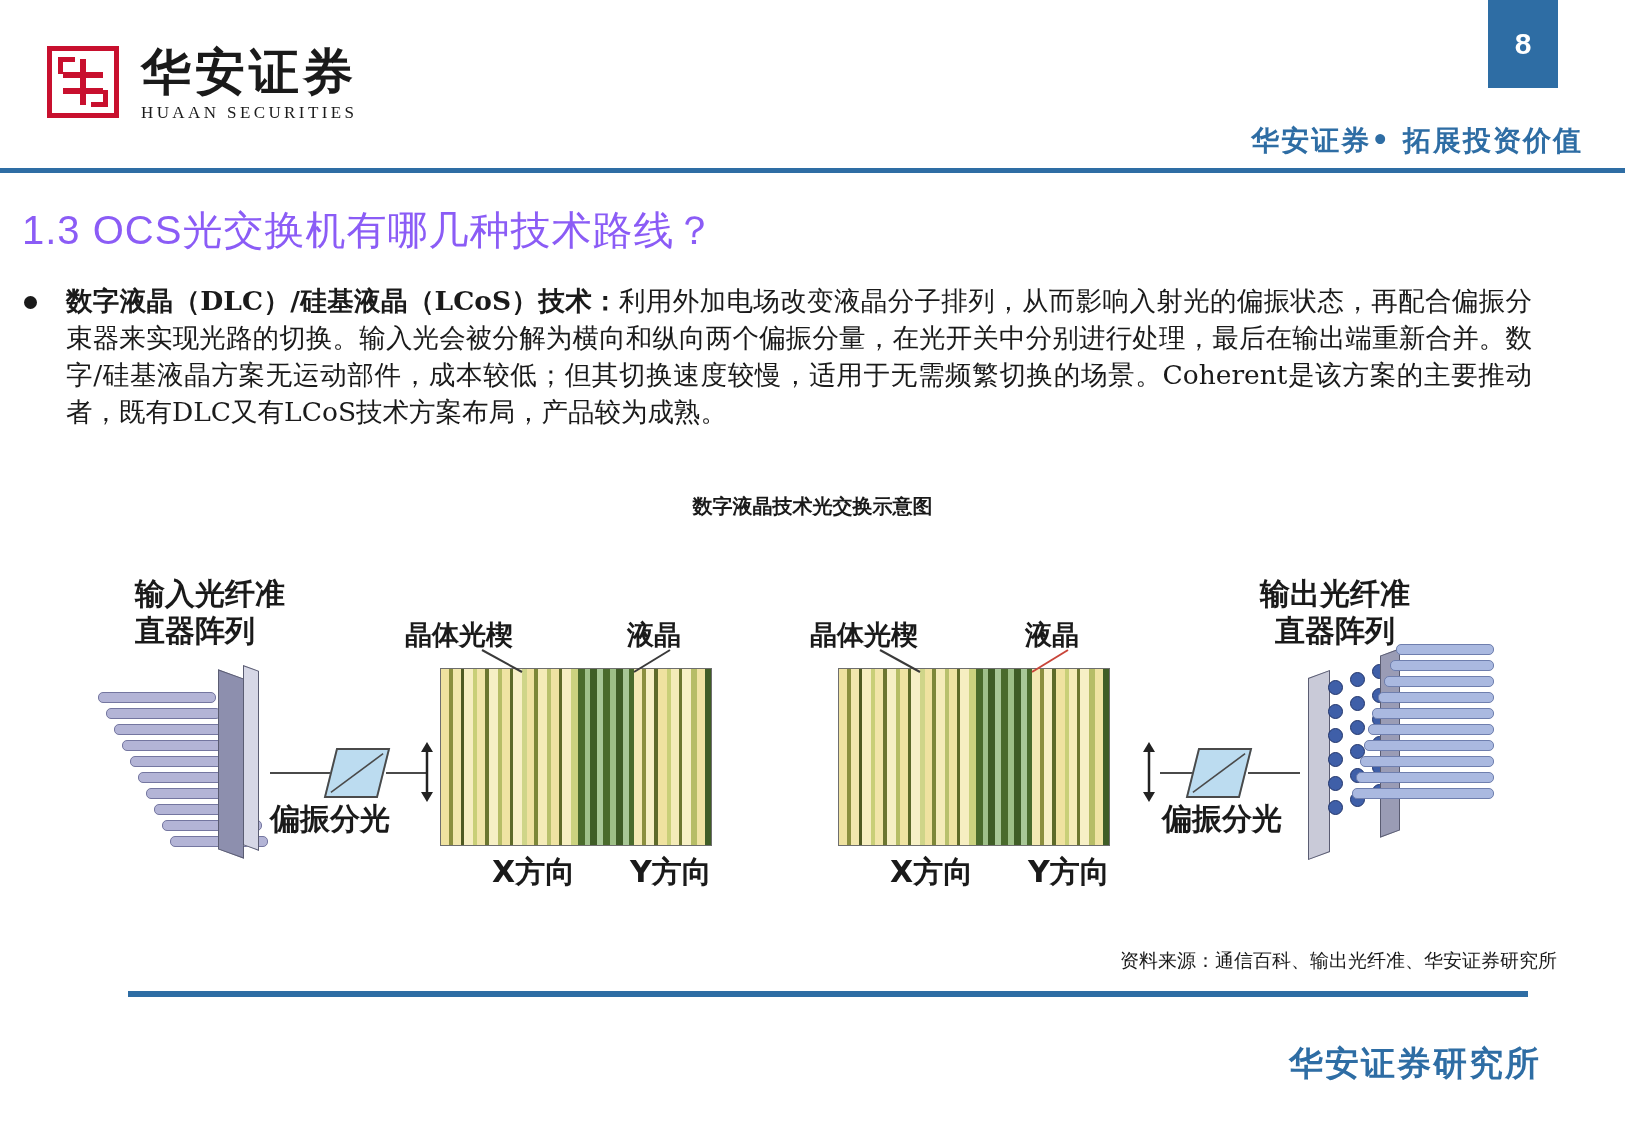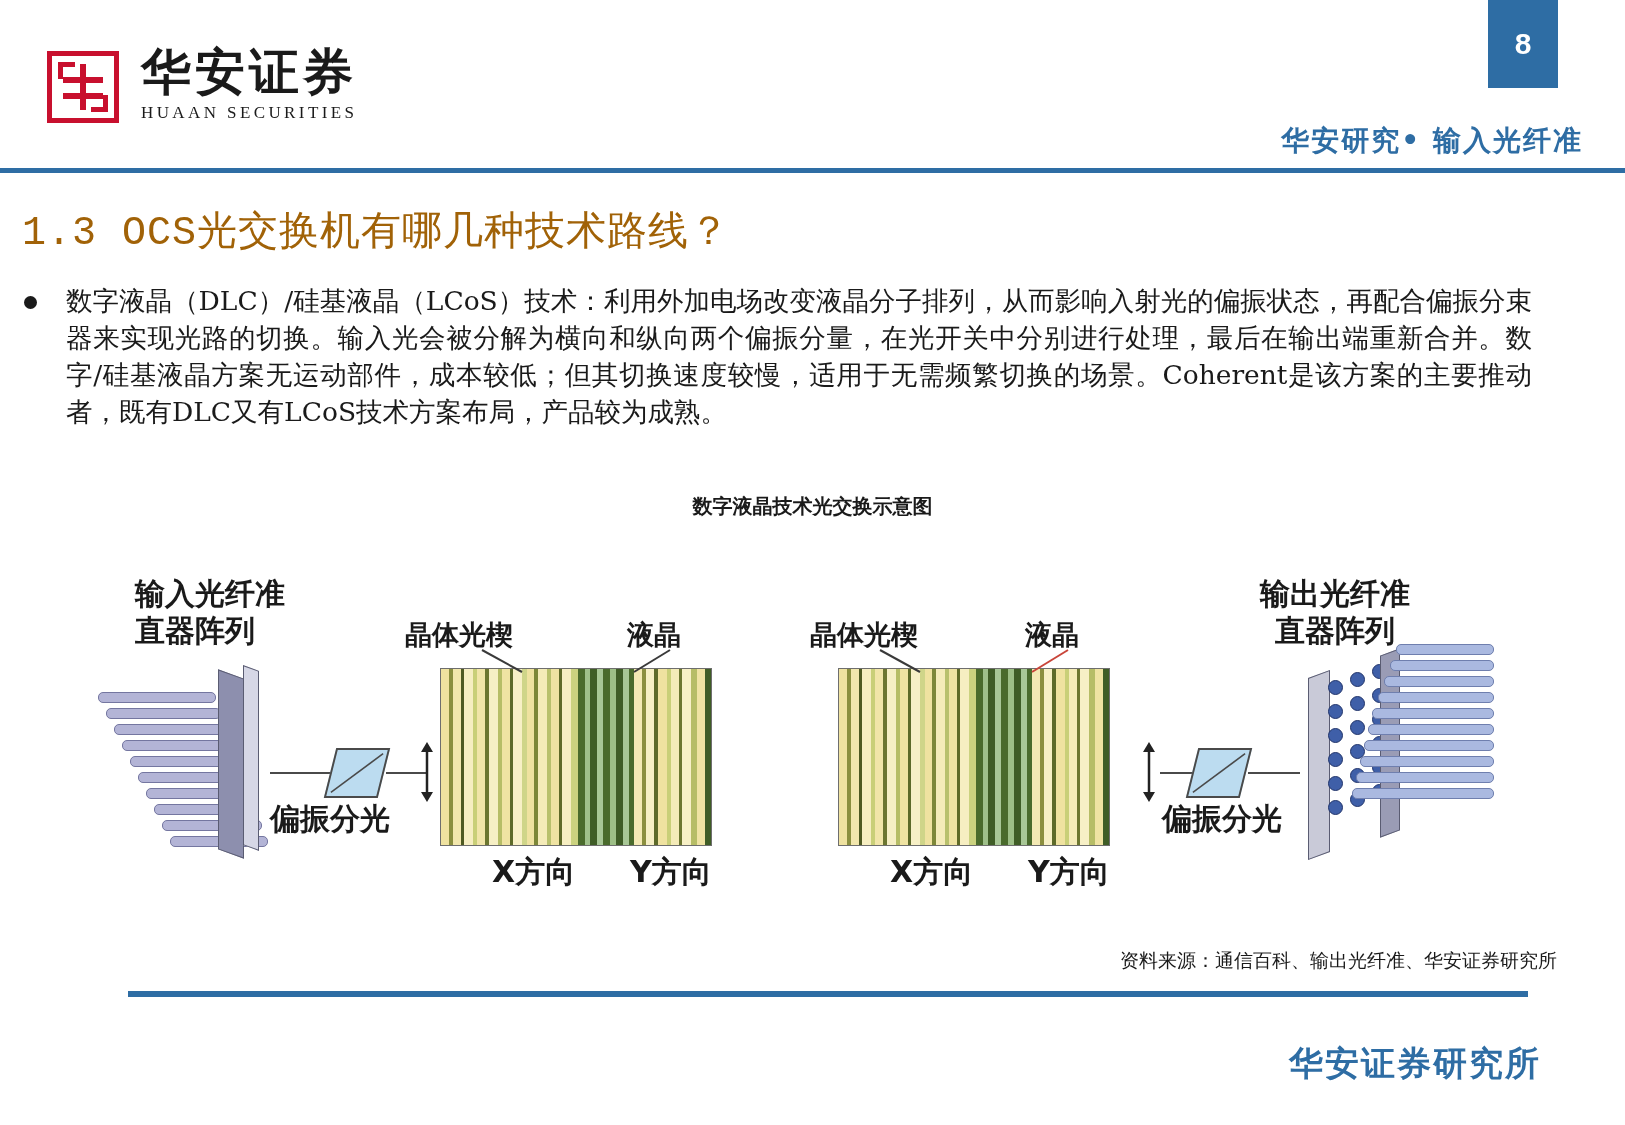--- a/index.html
+++ b/index.html
@@ -30,21 +30,21 @@
     font-family: "Liberation Sans", sans-serif;
     font-size: 30px;
     font-weight: bold;
   }
 
   .logo-block {
     position: absolute;
     top: 46px;
     left: 47px;
     display: flex;
-    align-items: flex-end;
+    align-items: flex-start;
   }
   .logo-mark {
     width: 72px;
     height: 72px;
     border: 5px solid #c8102e;
     box-sizing: border-box;
     position: relative;
     background: #ffffff;
   }
   .logo-mark .inner-v {
@@ -126,22 +126,22 @@
     height: 5px;
     background: #2e6da4;
   }
 
   
   .slide-title {
     position: absolute;
     top: 203px;
     left: 22px;
     font-size: 40px;
-    color: #a16207;
-    font-family: Liberation Mono, monospace;
+    color: #8b5cf6;
+    font-family: Liberation Sans, sans-serif;
     font-weight: normal;
     letter-spacing: 1px;
   }
 
   
   .bullet-dot {
     position: absolute;
     top: 296px;
     left: 24px;
     width: 13px;
@@ -154,21 +154,21 @@
     top: 282px;
     left: 66px;
     width: 1466px;
     font-size: 26.5px;
     line-height: 37px;
     color: #1a1a1a;
     font-family: "DejaVu Serif", serif;
     text-align: justify;
   }
   .body-paragraph b {
-    font-weight: normal;
+    font-weight: bold;
   }
 
   
   .figure-caption {
     position: absolute;
     top: 493px;
     left: 0;
     width: 1625px;
     text-align: center;
     font-size: 20px;
@@ -306,21 +306,21 @@
     <div class="inner-h2"></div>
     <div class="corner-tl"></div>
     <div class="corner-br"></div>
   </div>
   <div class="logo-text">
     <div class="logo-cn">华安证券</div>
     <div class="logo-en">HUAAN SECURITIES</div>
   </div>
 </div>
 
-<div class="header-tagline">华安研究• 输入光纤准</div>
+<div class="header-tagline">华安证券• 拓展投资价值</div>
 <div class="header-rule"></div>
 
 <div class="slide-title">1.3 OCS光交换机有哪几种技术路线？</div>
 
 <div class="bullet-dot"></div>
 <div class="body-paragraph">
   <b>数字液晶（DLC）/硅基液晶（LCoS）技术：</b><span>利用外加电场改变液晶分子排列，从而影响入射光的偏振状态，再配合偏振分束器来实现光路的切换。输入光会被分解为横向和纵向两个偏振分量，在光开关中分别进行处理，最后在输出端重新合并。数字/硅基液晶方案无运动部件，成本较低；但其切换速度较慢，适用于无需频繁切换的场景。Coherent是该方案的主要推动者，既有DLC又有LCoS技术方案布局，产品较为成熟。</span>
 </div>
 
 <div class="figure-caption">数字液晶技术光交换示意图</div>

